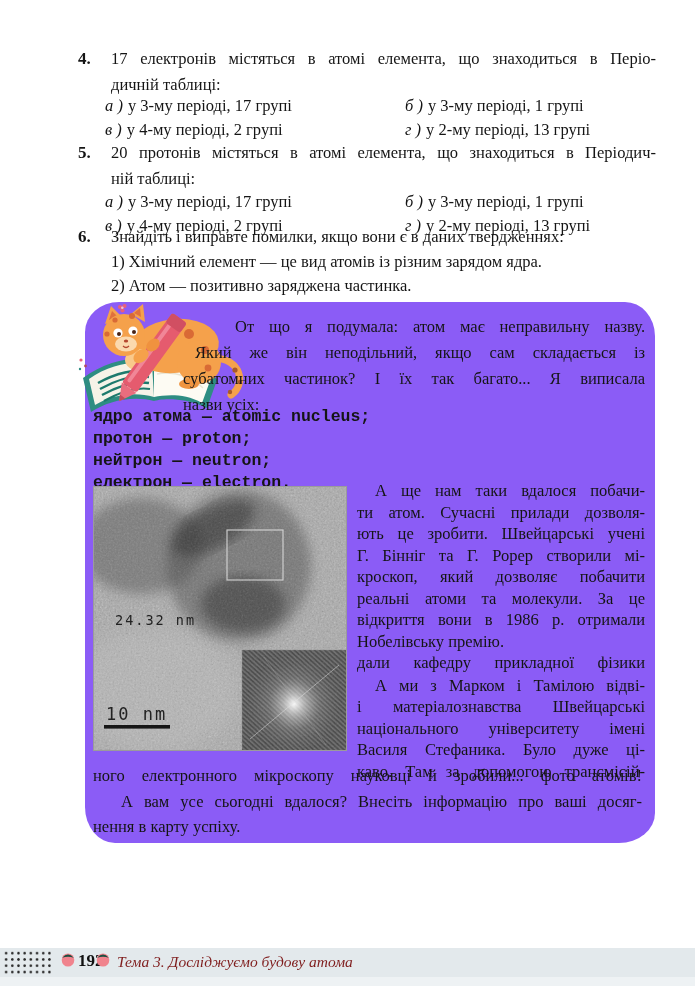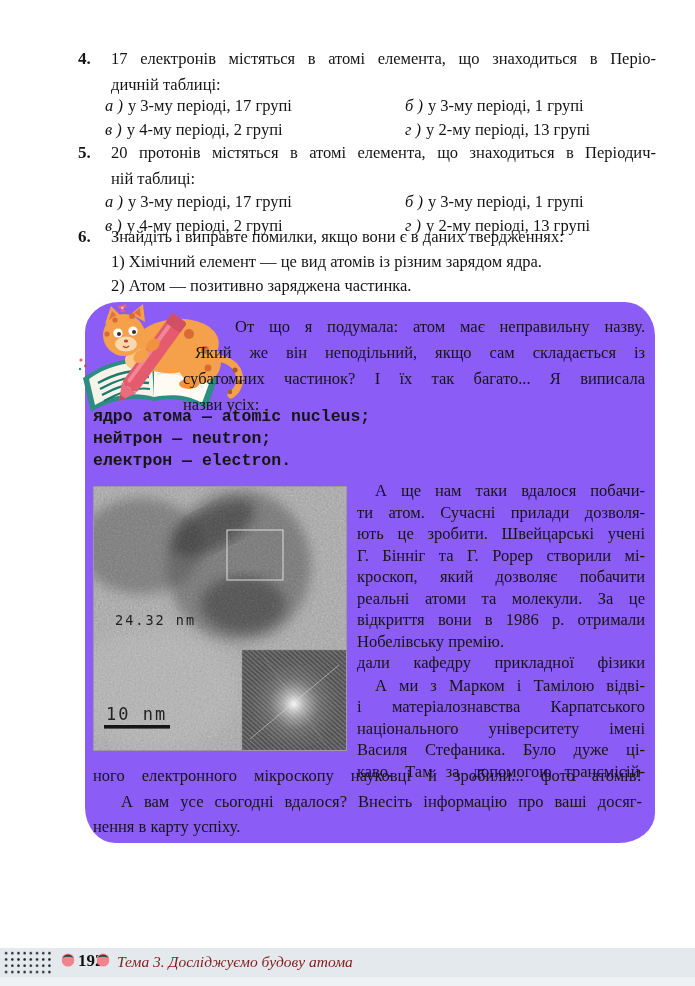--- a/index.html
+++ b/index.html
@@ -148,20 +148,21 @@
 
   <div class="abs intro">
     <div class="cl-line jl ind52">От що я подумала: атом має неправильну назву.</div>
     <div class="cl-line jl ind12">Який же він неподільний, якщо сам складається із</div>
     <div class="cl-line jl">субатомних частинок? І їх так багато... Я виписала</div>
     <div class="cl-line">назви усіх:</div>
   </div>
 
   <div class="abs terms">
     <div class="cl-line">ядро атома — atomic nucleus;</div>
+    <div class="cl-line">протон — proton;</div>
     <div class="cl-line">нейтрон — neutron;</div>
     <div class="cl-line">електрон — electron.</div>
   </div>
 
   <div class="abs figwrap">
     <svg width="254" height="265" viewBox="0 0 254 265">
       <defs>
         <filter id="tnoise" x="0%" y="0%" width="100%" height="100%">
           <feTurbulence type="fractalNoise" baseFrequency="0.55" numOctaves="3" seed="7" stitchTiles="stitch"></feTurbulence>
           <feColorMatrix type="saturate" values="0"></feColorMatrix>
@@ -211,21 +212,21 @@
     <div class="cl-line jl ind18">А ще нам таки вдалося побачи-</div>
     <div class="cl-line jl">ти атом. Сучасні прилади дозволя-</div>
     <div class="cl-line jl">ють це зробити. Швейцарські учені</div>
     <div class="cl-line jl">Г. Бінніг та Г. Рорер створили мі-</div>
     <div class="cl-line jl">кроскоп, який дозволяє побачити</div>
     <div class="cl-line jl">реальні атоми та молекули. За це</div>
     <div class="cl-line jl">відкриття вони в 1986 р. отримали</div>
     <div class="cl-line">Нобелівську премію.</div>
     <div class="cl-line jl">дали кафедру прикладної фізики</div>
     <div class="cl-line jl ind18" style="margin-top:1px;">А ми з Марком і Тамілою відві-</div>
-    <div class="cl-line jl">і матеріалознавства Карпатського</div>
+    <div class="cl-line jl">і матеріалознавства Швейцарські</div>
     <div class="cl-line jl">національного університету імені</div>
     <div class="cl-line jl">Василя Стефаника. Було дуже ці-</div>
     <div class="cl-line jl">каво. Там за допомогою трансмісій-</div>
   </div>
 
   <div class="abs below">
     <div class="cl-line jl">ного електронного мікроскопу науковці й зробили... фото атомів!</div>
     <div class="cl-line jl ind28">А вам усе сьогодні вдалося? Внесіть інформацію про ваші досяг-</div>
     <div class="cl-line">нення в карту успіху.</div>
   </div>

